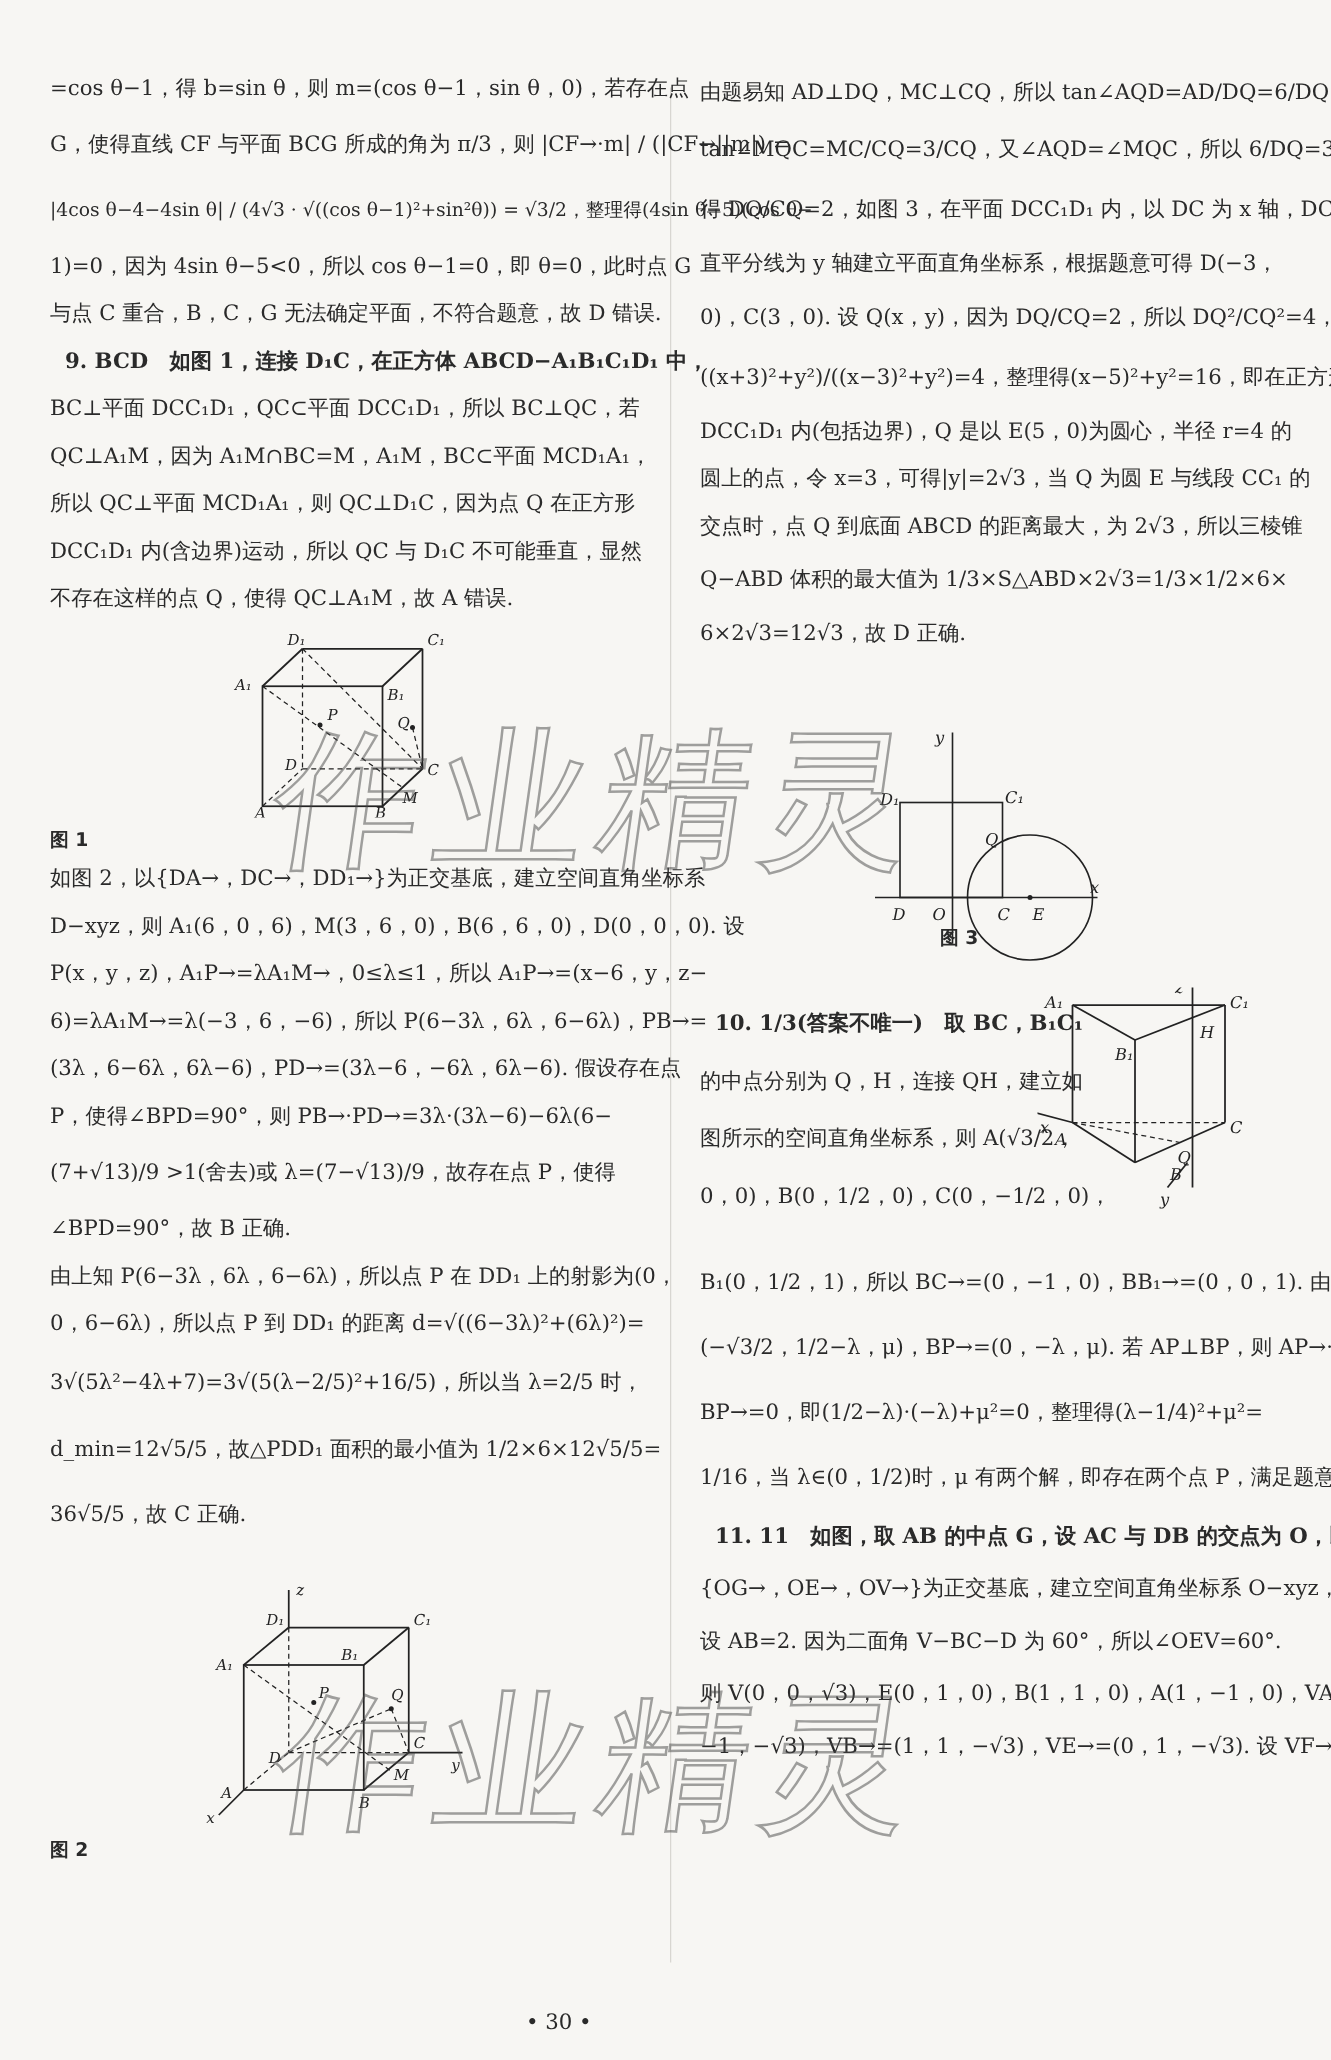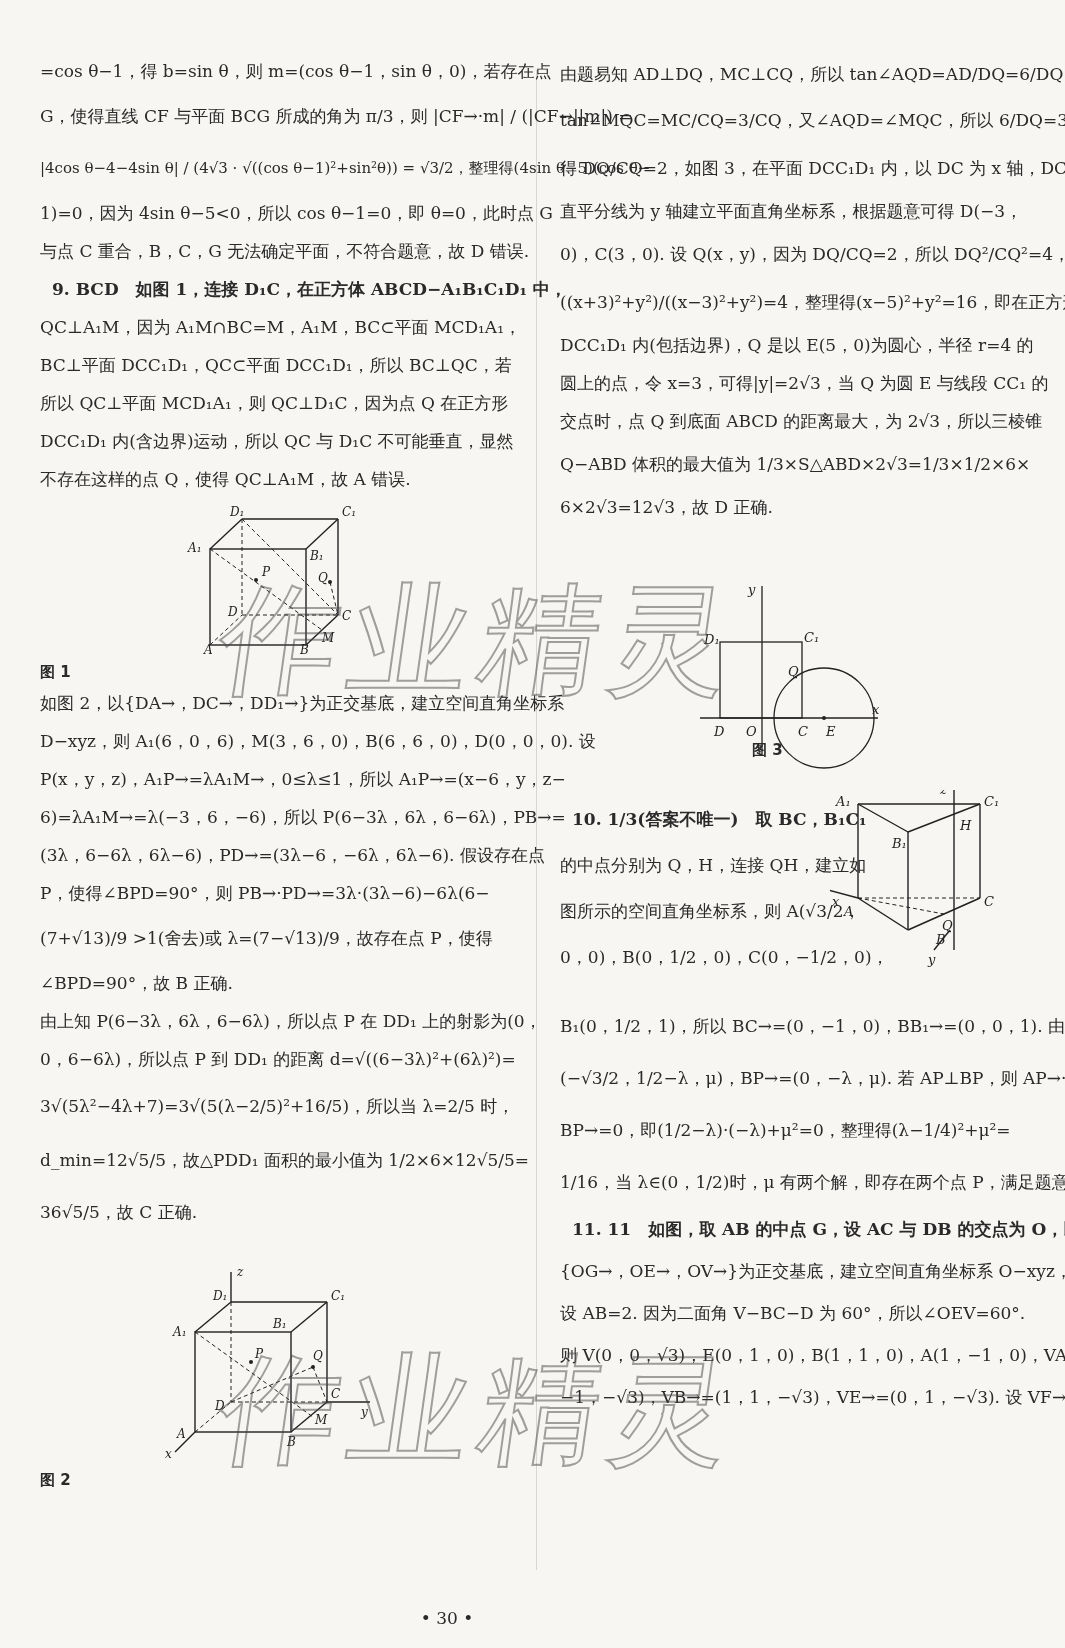--- a/index.html
+++ b/index.html
@@ -27,22 +27,22 @@
 
   <div class="divider"></div>
 
   <div class="col left">
     <span class="line">=cos θ−1，得 b=sin θ，则 m=(cos θ−1，sin θ，0)，若存在点</span>
     <span class="line" style="line-height:52px">G，使得直线 CF 与平面 BCG 所成的角为 π/3，则 |CF→·m| / (|CF→||m|) =</span>
     <span class="line" style="line-height:52px;font-size:15px">|4cos θ−4−4sin θ| / (4√3 · √((cos θ−1)²+sin²θ)) = √3/2，整理得(4sin θ−5)(cos θ−</span>
     <span class="line">1)=0，因为 4sin θ−5&lt;0，所以 cos θ−1=0，即 θ=0，此时点 G</span>
     <span class="line">与点 C 重合，B，C，G 无法确定平面，不符合题意，故 D 错误.</span>
     <span class="line q">9. BCD　如图 1，连接 D₁C，在正方体 ABCD−A₁B₁C₁D₁ 中，</span>
+    <span class="line">BC⊥平面 DCC₁D₁，QC⊂平面 DCC₁D₁，所以 BC⊥QC，若</span>
     <span class="line">QC⊥A₁M，因为 A₁M∩BC=M，A₁M，BC⊂平面 MCD₁A₁，</span>
-    <span class="line">BC⊥平面 DCC₁D₁，QC⊂平面 DCC₁D₁，所以 BC⊥QC，若</span>
     <span class="line">所以 QC⊥平面 MCD₁A₁，则 QC⊥D₁C，因为点 Q 在正方形</span>
     <span class="line">DCC₁D₁ 内(含边界)运动，所以 QC 与 D₁C 不可能垂直，显然</span>
     <span class="line">不存在这样的点 Q，使得 QC⊥A₁M，故 A 错误.</span>
 
     <svg class="fig" width="200" height="150" viewBox="0 0 200 150">
       <g stroke="#222" fill="none" stroke-width="1.4">
         <rect x="40" y="45" width="96" height="96"></rect>
         <line x1="40" y1="45" x2="72" y2="15"></line>
           <line x1="136" y1="45" x2="168" y2="15"></line>
         <line x1="72" y1="15" x2="168" y2="15"></line>

